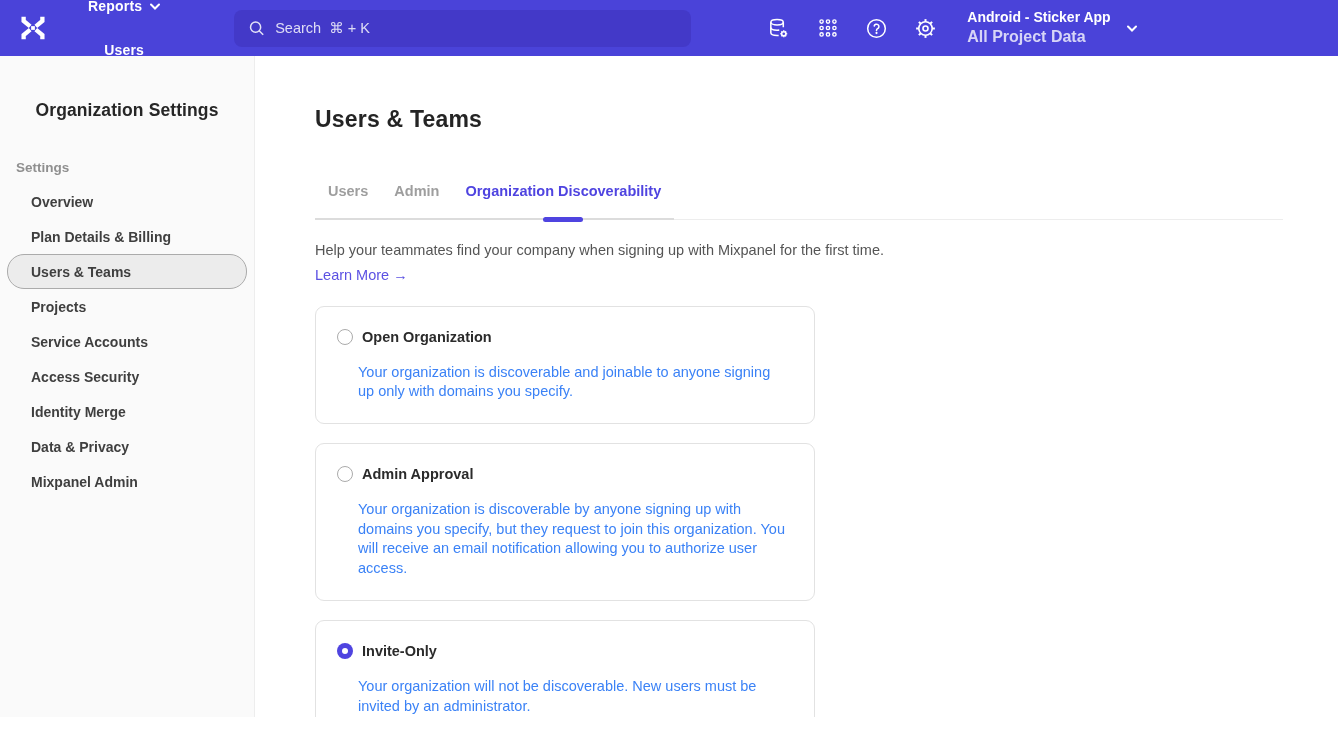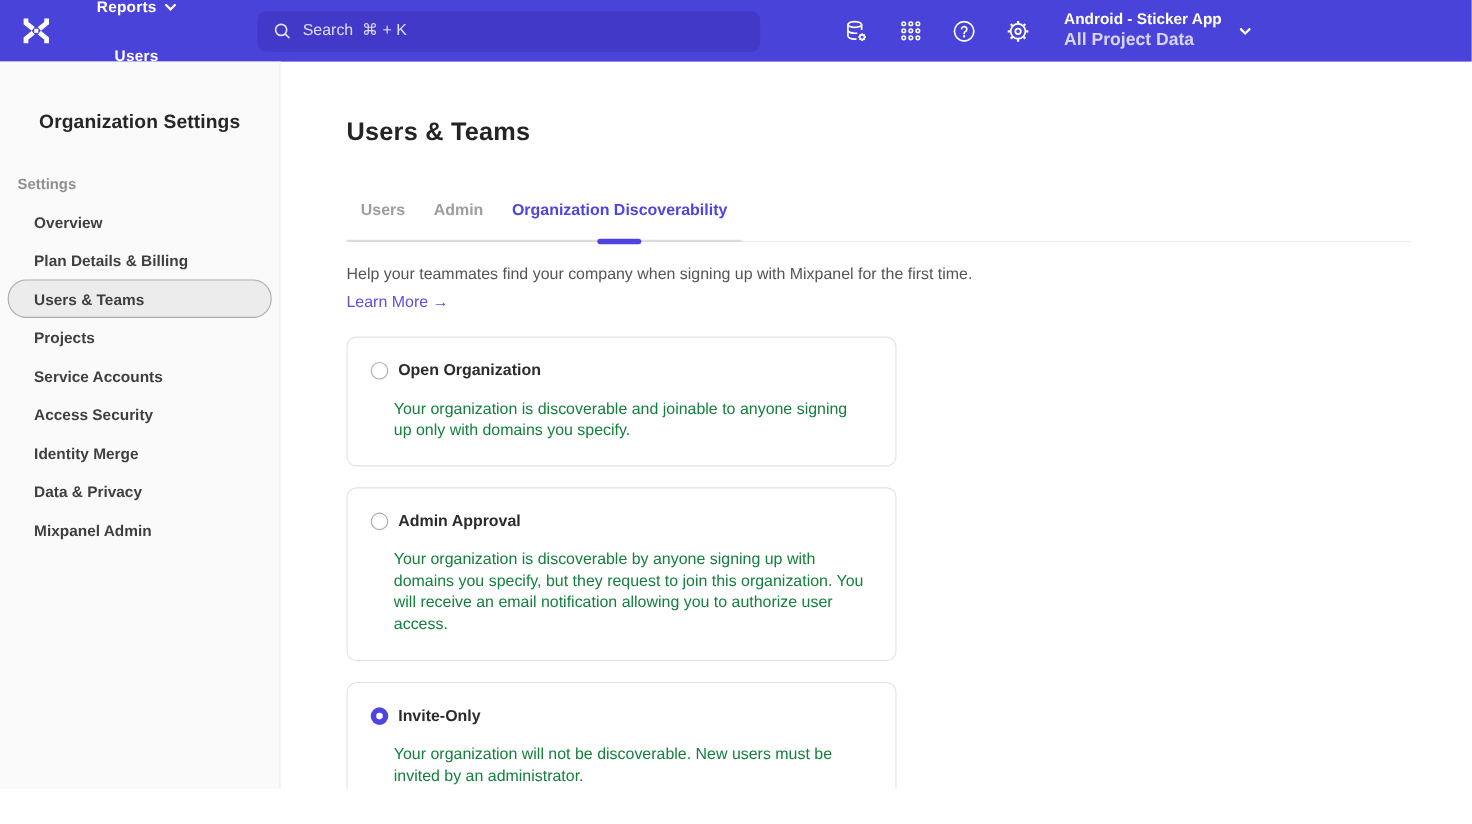--- a/index.html
+++ b/index.html
@@ -92,21 +92,21 @@
     width:16px; height:16px; border-radius:50%; border:1.5px solid #ABABAB;
     background:#fff; flex:0 0 auto;
   }
   .radio.checked { border:none; background:#4F44E0; position:relative; }
   .radio.checked::after {
     content:""; position:absolute; left:5px; top:5px; width:6px; height:6px;
     border-radius:50%; background:#fff;
   }
   .option-label { font-size:14.5px; font-weight:700; color:#2B2B2B; }
   .option-desc {
-    margin:18px 0 0 21px; font-size:14.5px; color:#15803d; line-height:1.36; max-width:458px;
+    margin:18px 0 0 21px; font-size:14.5px; color:#3b82f6; line-height:1.36; max-width:458px;
   }
 
   svg { display:block; }
 </style>
 </head>
 <body>
 
 <header class="topnav">
   <div class="logo">
     <svg width="30" height="28" viewBox="0 0 32 28" fill="none" stroke="#ffffff" stroke-width="4.6">

